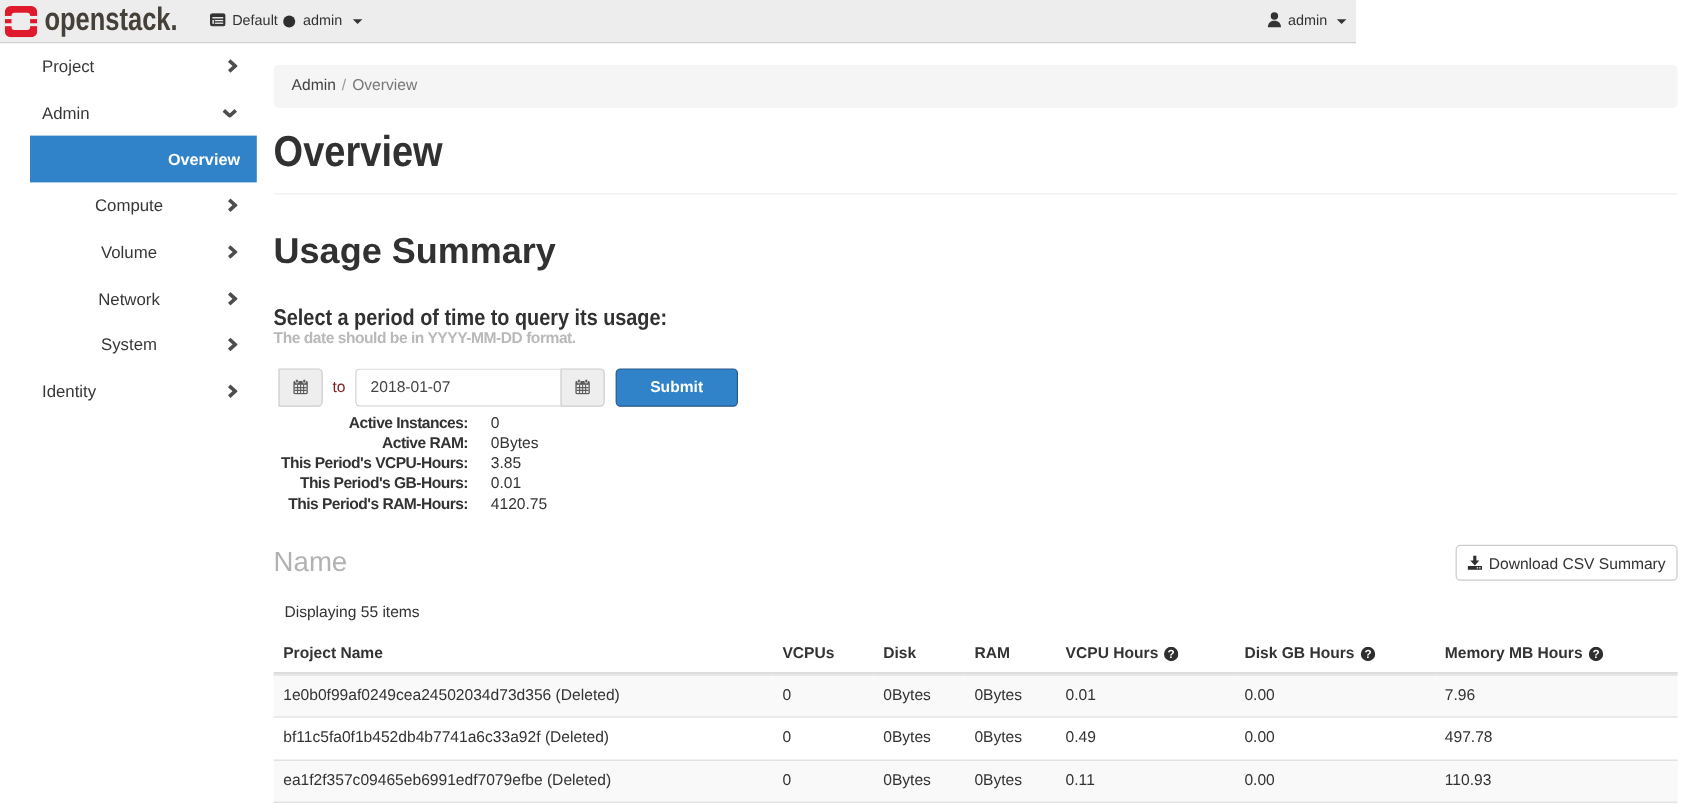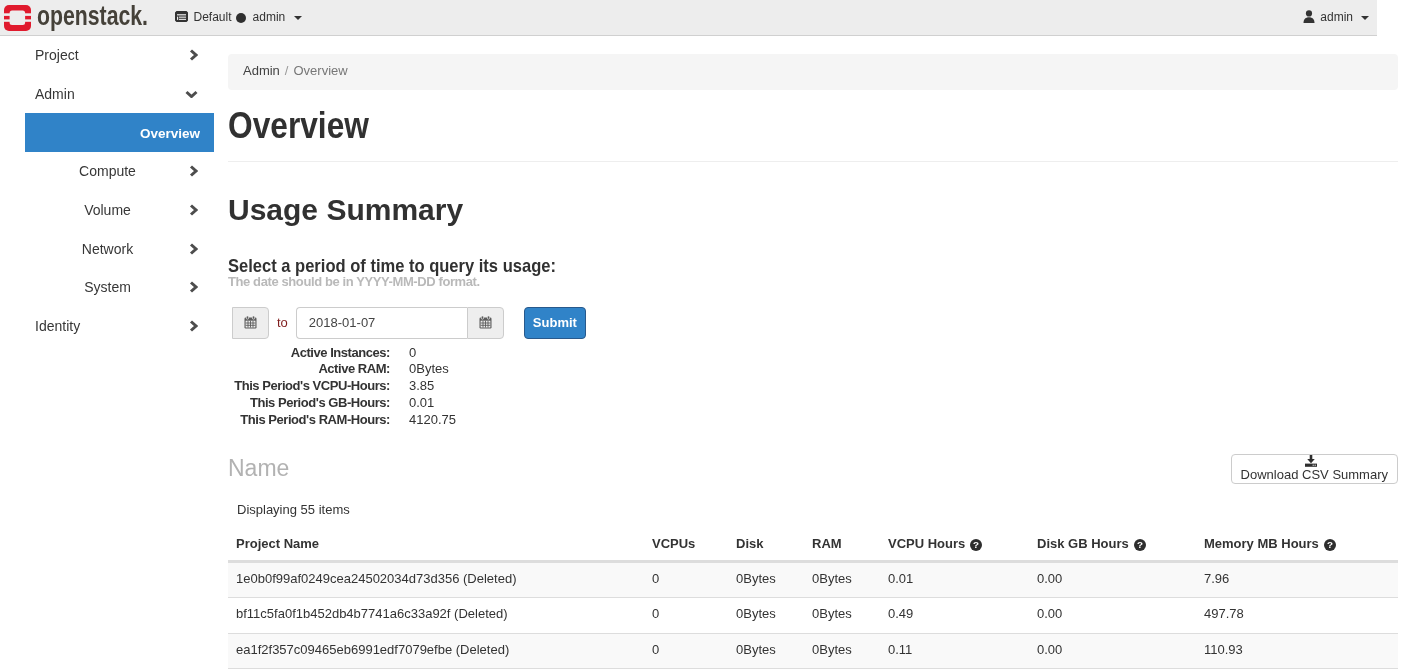--- a/index.html
+++ b/index.html
@@ -1,20 +1,20 @@
 <!DOCTYPE html>
 <html><head>
 <meta charset="utf-8">
 <style>
 * { margin:0; padding:0; box-sizing:border-box; }
 html,body { width:1407px; height:670px; overflow:hidden; background:#fff;
   font-family:"Liberation Sans", sans-serif; font-size:13px; color:#333; }
 
 
-#topbar { position:absolute; left:0; top:0; width:1377px; height:36px;
+#topbar { position:absolute; left:0; top:0; width:1130px; height:36px;
   background:#ededed; border-bottom:1px solid #d0d0d0; }
 #logo { position:absolute; left:4px; top:5px; }
 #logoword { position:absolute; left:37px; top:-1px; font-weight:bold; font-size:27px;
   line-height:35px; color:#454139; transform:scaleX(0.787); transform-origin:0 0; }
 #ctxswitch { position:absolute; left:174.5px; top:0; height:35px; display:flex; align-items:center; color:#333; font-size:12px; padding-bottom:2px; }
 #ctxswitch svg { margin-right:6px; }
 #ctxswitch .bull { display:inline-block; width:10px; height:10px; border-radius:50%; background:#2f2f2f; margin:3px 7px 0 4px; }
 .caret { display:inline-block; width:0; height:0; border-left:4px solid transparent; border-right:4px solid transparent; border-top:4px solid #333; margin-left:6px; margin-top:2px; }
 #useritem { position:absolute; right:8px; top:0; height:35px; display:flex; align-items:center; font-size:12px; color:#333; padding-bottom:2px; }
 #useritem svg { margin-right:5px; }
@@ -46,36 +46,36 @@
 
 
 #dateform { margin-top:17px; height:32px; display:flex; align-items:flex-start; }
 .igroup { display:flex; margin-left:4px; }
 .igroup input { width:171px; height:32px; border:1px solid #ccc; border-right:0;
   border-radius:4px 0 0 4px; padding:0 12px; font-size:13px; color:#444;
   font-family:"Liberation Sans", sans-serif; background:#fff; outline:none; }
 .iaddon { width:37px; height:32px; border:1px solid #ccc; border-radius:0 4px 4px 0;
   background:#eee; display:flex; align-items:center; justify-content:center; }
 .tolbl { margin:0 8px; line-height:32px; color:#7f1d1d; }
-.btn-submit { margin-left:20px; height:32px; padding:0 8px; background:#3083c8;
+.btn-submit { margin-left:9px; height:32px; padding:0 28px; background:#3083c8;
   border:1px solid #28598c; border-radius:4px; color:#fff; font-size:13px; font-weight:bold;
   font-family:"Liberation Sans", sans-serif; }
 
 
 #stats { margin-top:5.8px; }
 .srow { display:flex; line-height:16.7px; }
 .srow .sl { width:162px; text-align:right; font-weight:bold; white-space:nowrap; letter-spacing:-0.45px; }
 .srow .sv { margin-left:19px; }
 
 
 #usagehead { margin-top:26.8px; position:relative; height:32px; }
 #usagehead .title { position:absolute; left:0; top:0; font-size:23px; line-height:27px; color:#b2b2b2; }
 .btn-csv { position:absolute; right:0; top:-1px; height:30px; padding:0 9px;
   background:#fff; border:1px solid #ccc; border-radius:4px; color:#333; font-size:13px;
-  font-family:"Liberation Sans", sans-serif; display:flex; align-items:center;flex-direction:column; }
+  font-family:"Liberation Sans", sans-serif; display:flex; align-items:center; }
 .btn-csv svg { margin-right:6px; }
 #displaying { margin:14.7px 0 0 9px; line-height:16px; }
 
 
 table { border-collapse:separate; border-spacing:0; width:1170px; margin-top:7.3px; table-layout:fixed; }
 th { text-align:left; font-weight:bold; padding:10px 8px 6px 8px; line-height:18.5px;
   border-bottom:2px solid #ddd; font-size:13px; }
 td { padding:7px 8px 9px 8px; line-height:18.5px; border-top:1px solid #ddd; font-size:13px; }
 tbody tr:nth-child(odd) { background:#f9f9f9; }
 .qm { display:inline-block; vertical-align:-2.5px; margin-left:5px; }

